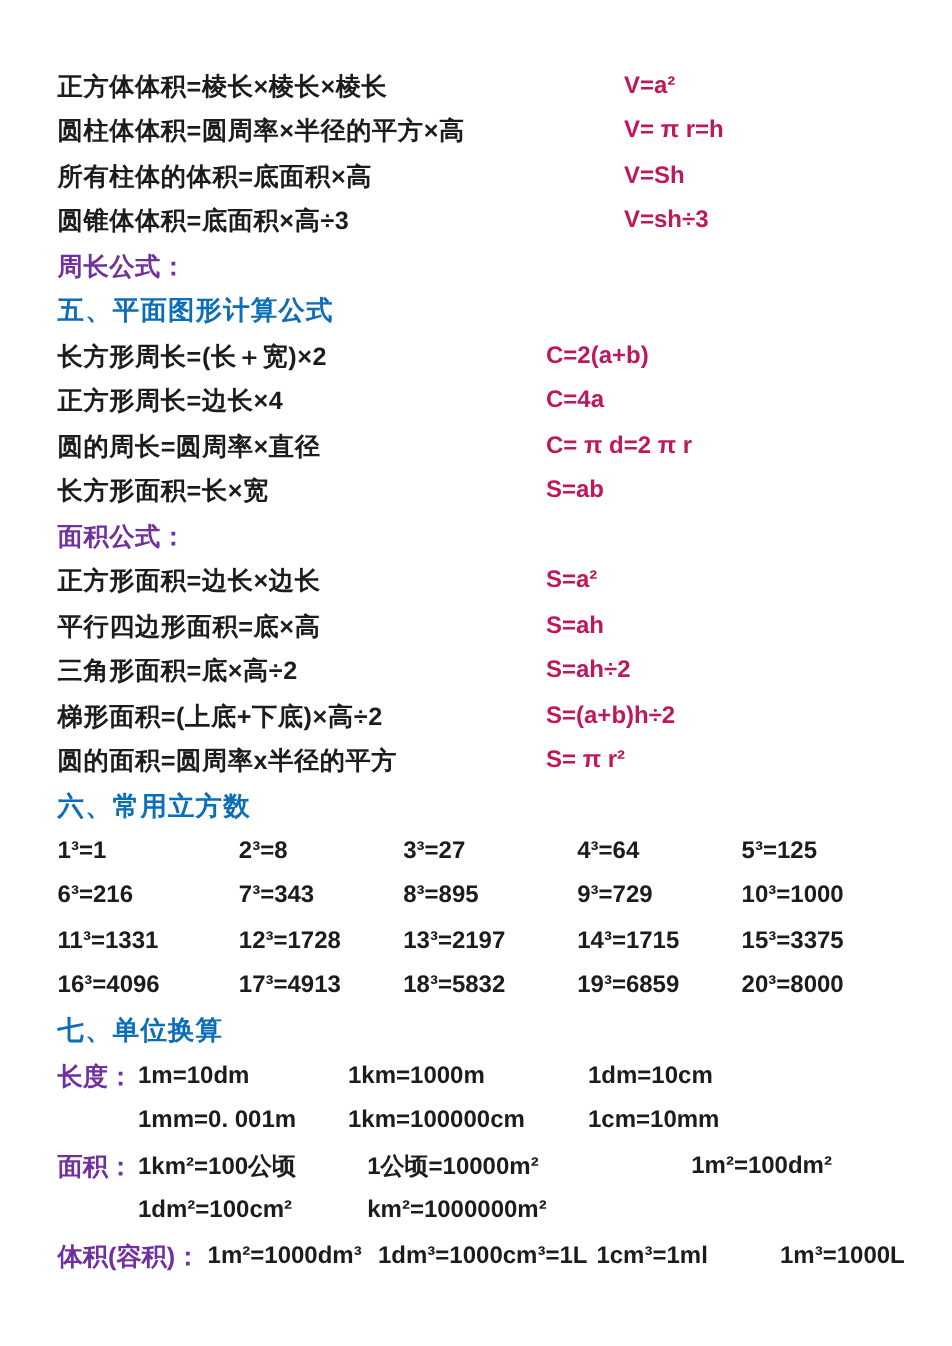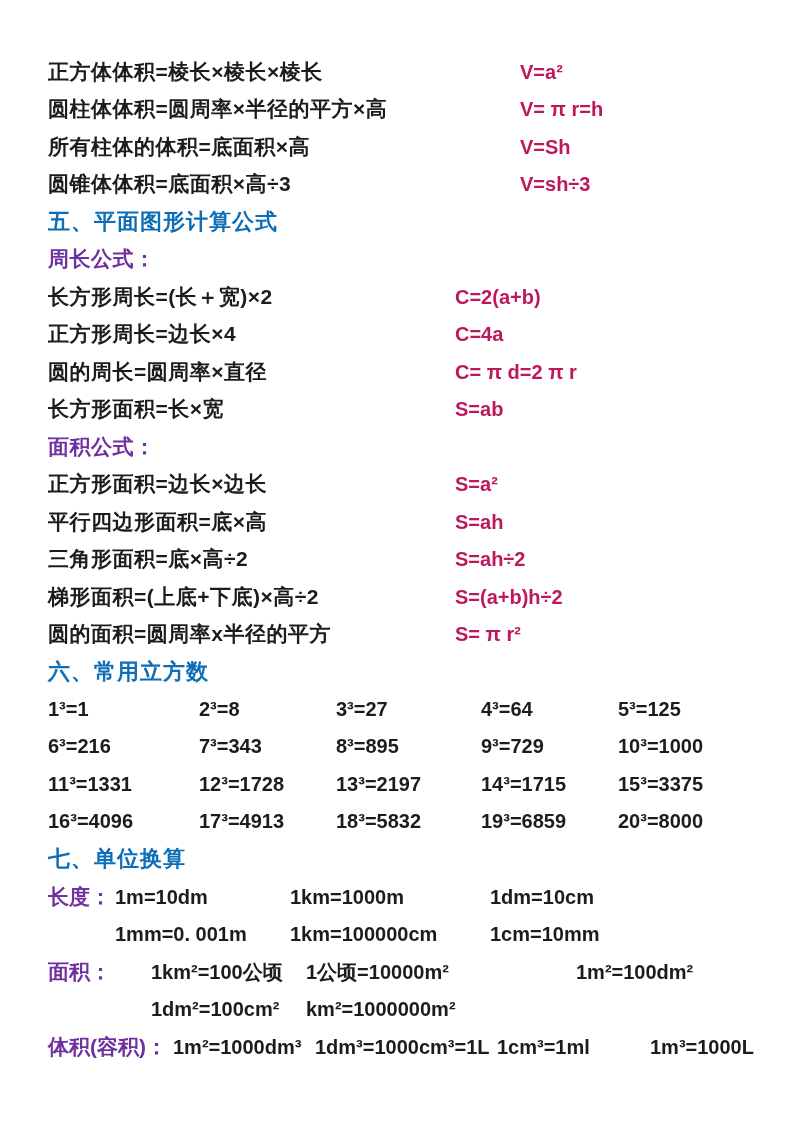--- a/index.html
+++ b/index.html
@@ -42,21 +42,21 @@
     position: absolute; left: 0; top: 50%; transform: translateY(-50%);
     color: #7030a0; font-size: 21px; white-space: nowrap;
   }
   .uentry {
     position: absolute; top: 50%; transform: translateY(-50%);
     font-size: 20px; white-space: nowrap;
   }
   
   .len-c1 { left: 67px; }  .len-c2 { left: 242px; } .len-c3 { left: 442px; }
   
-  .ar-c1 { left: 67px; margin-left: 36px; }   .ar-c2 { left: 258px; text-align: center; }  .ar-c3 { left: 528px; }
+  .ar-c1 { left: 67px; }   .ar-c2 { left: 258px; text-align: center; }  .ar-c3 { left: 528px; }
   
   .vo-c1 { left: 125px; }  .vo-c2 { left: 267px; }  .vo-c3 { left: 449px; } .vo-c4 { left: 602px; text-align: right; }
 </style>
 </head>
 <body>
 
 <div class="page">
 
   <div class="frow">
     <span class="lbl">正方体体积=棱长×棱长×棱长</span>
@@ -69,24 +69,24 @@
   <div class="frow">
     <span class="lbl">所有柱体的体积=底面积×高</span>
     <span class="fml vol">V=Sh</span>
   </div>
   <div class="frow">
     <span class="lbl">圆锥体体积=底面积×高÷3</span>
     <span class="fml vol">V=sh÷3</span>
   </div>
 
   <div class="frow">
-    <span class="lbl heading-blue">五、平面图形计算公式</span>
+    <span class="lbl heading-purple">周长公式：</span>
   </div>
   <div class="frow">
-    <span class="lbl heading-purple">周长公式：</span>
+    <span class="lbl heading-blue">五、平面图形计算公式</span>
   </div>
   <div class="frow">
     <span class="lbl">长方形周长=(长＋宽)×2</span>
     <span class="fml s5">C=2(a+b)</span>
   </div>
   <div class="frow">
     <span class="lbl">正方形周长=边长×4</span>
     <span class="fml s5">C=4a</span>
   </div>
   <div class="frow">

